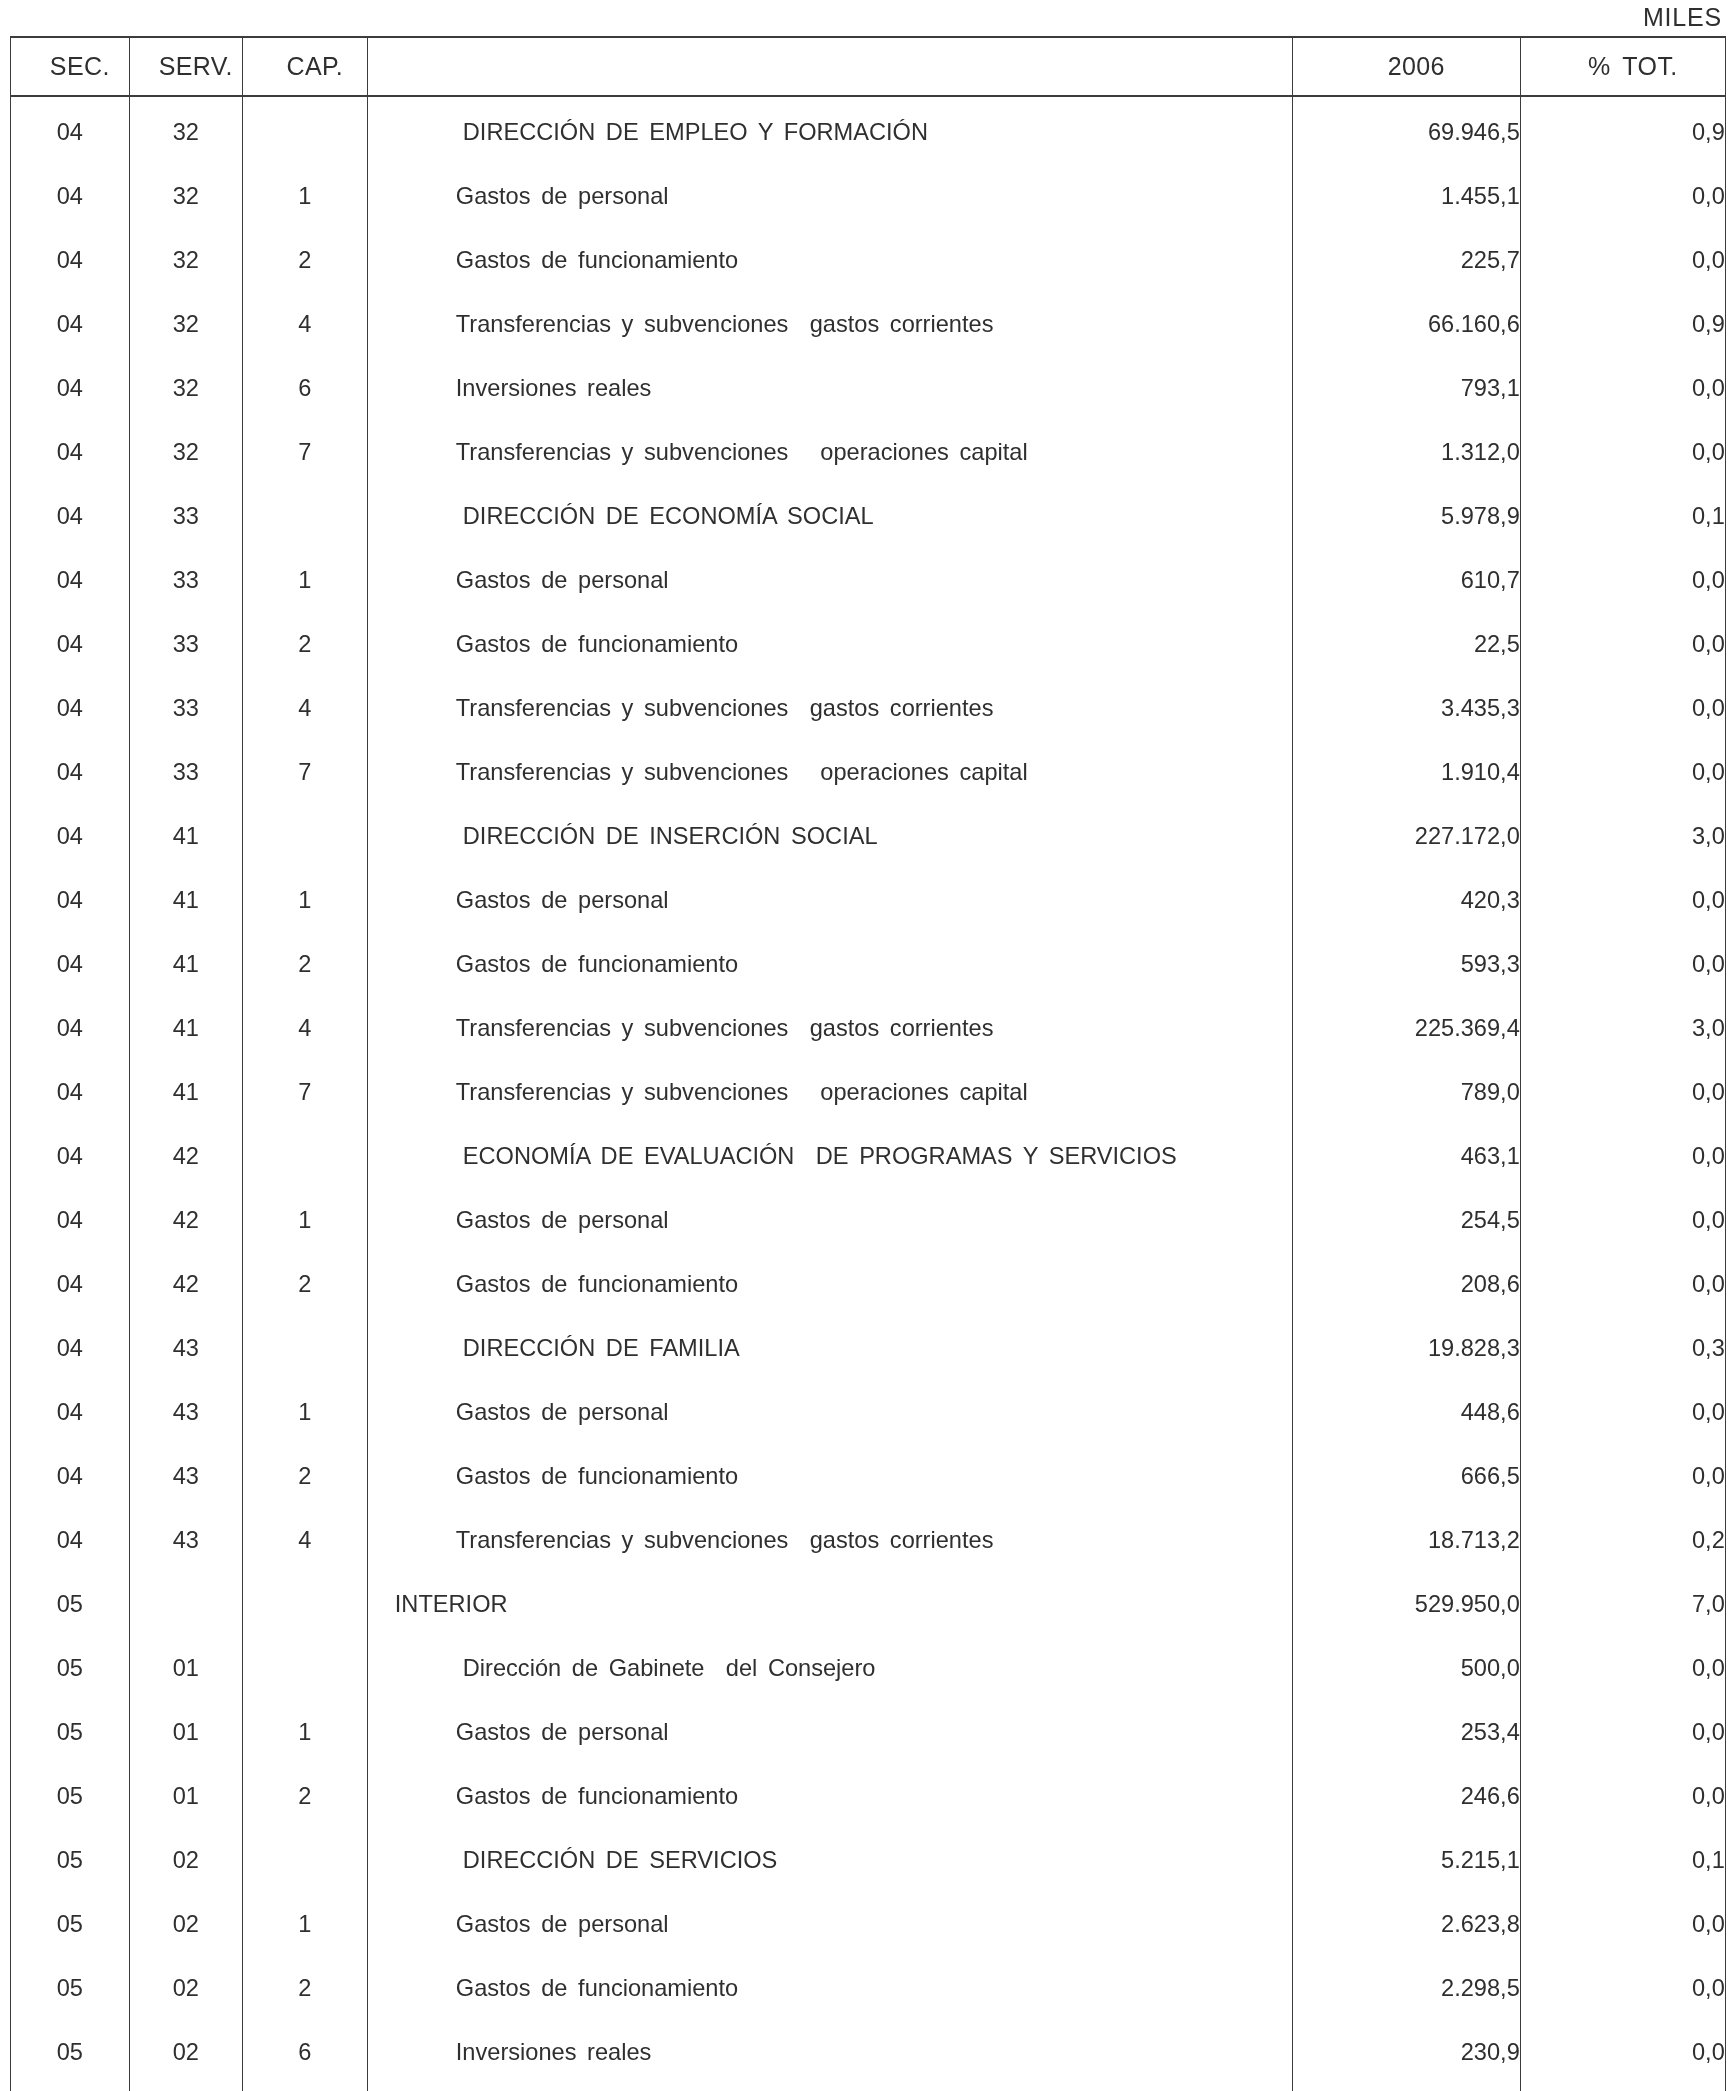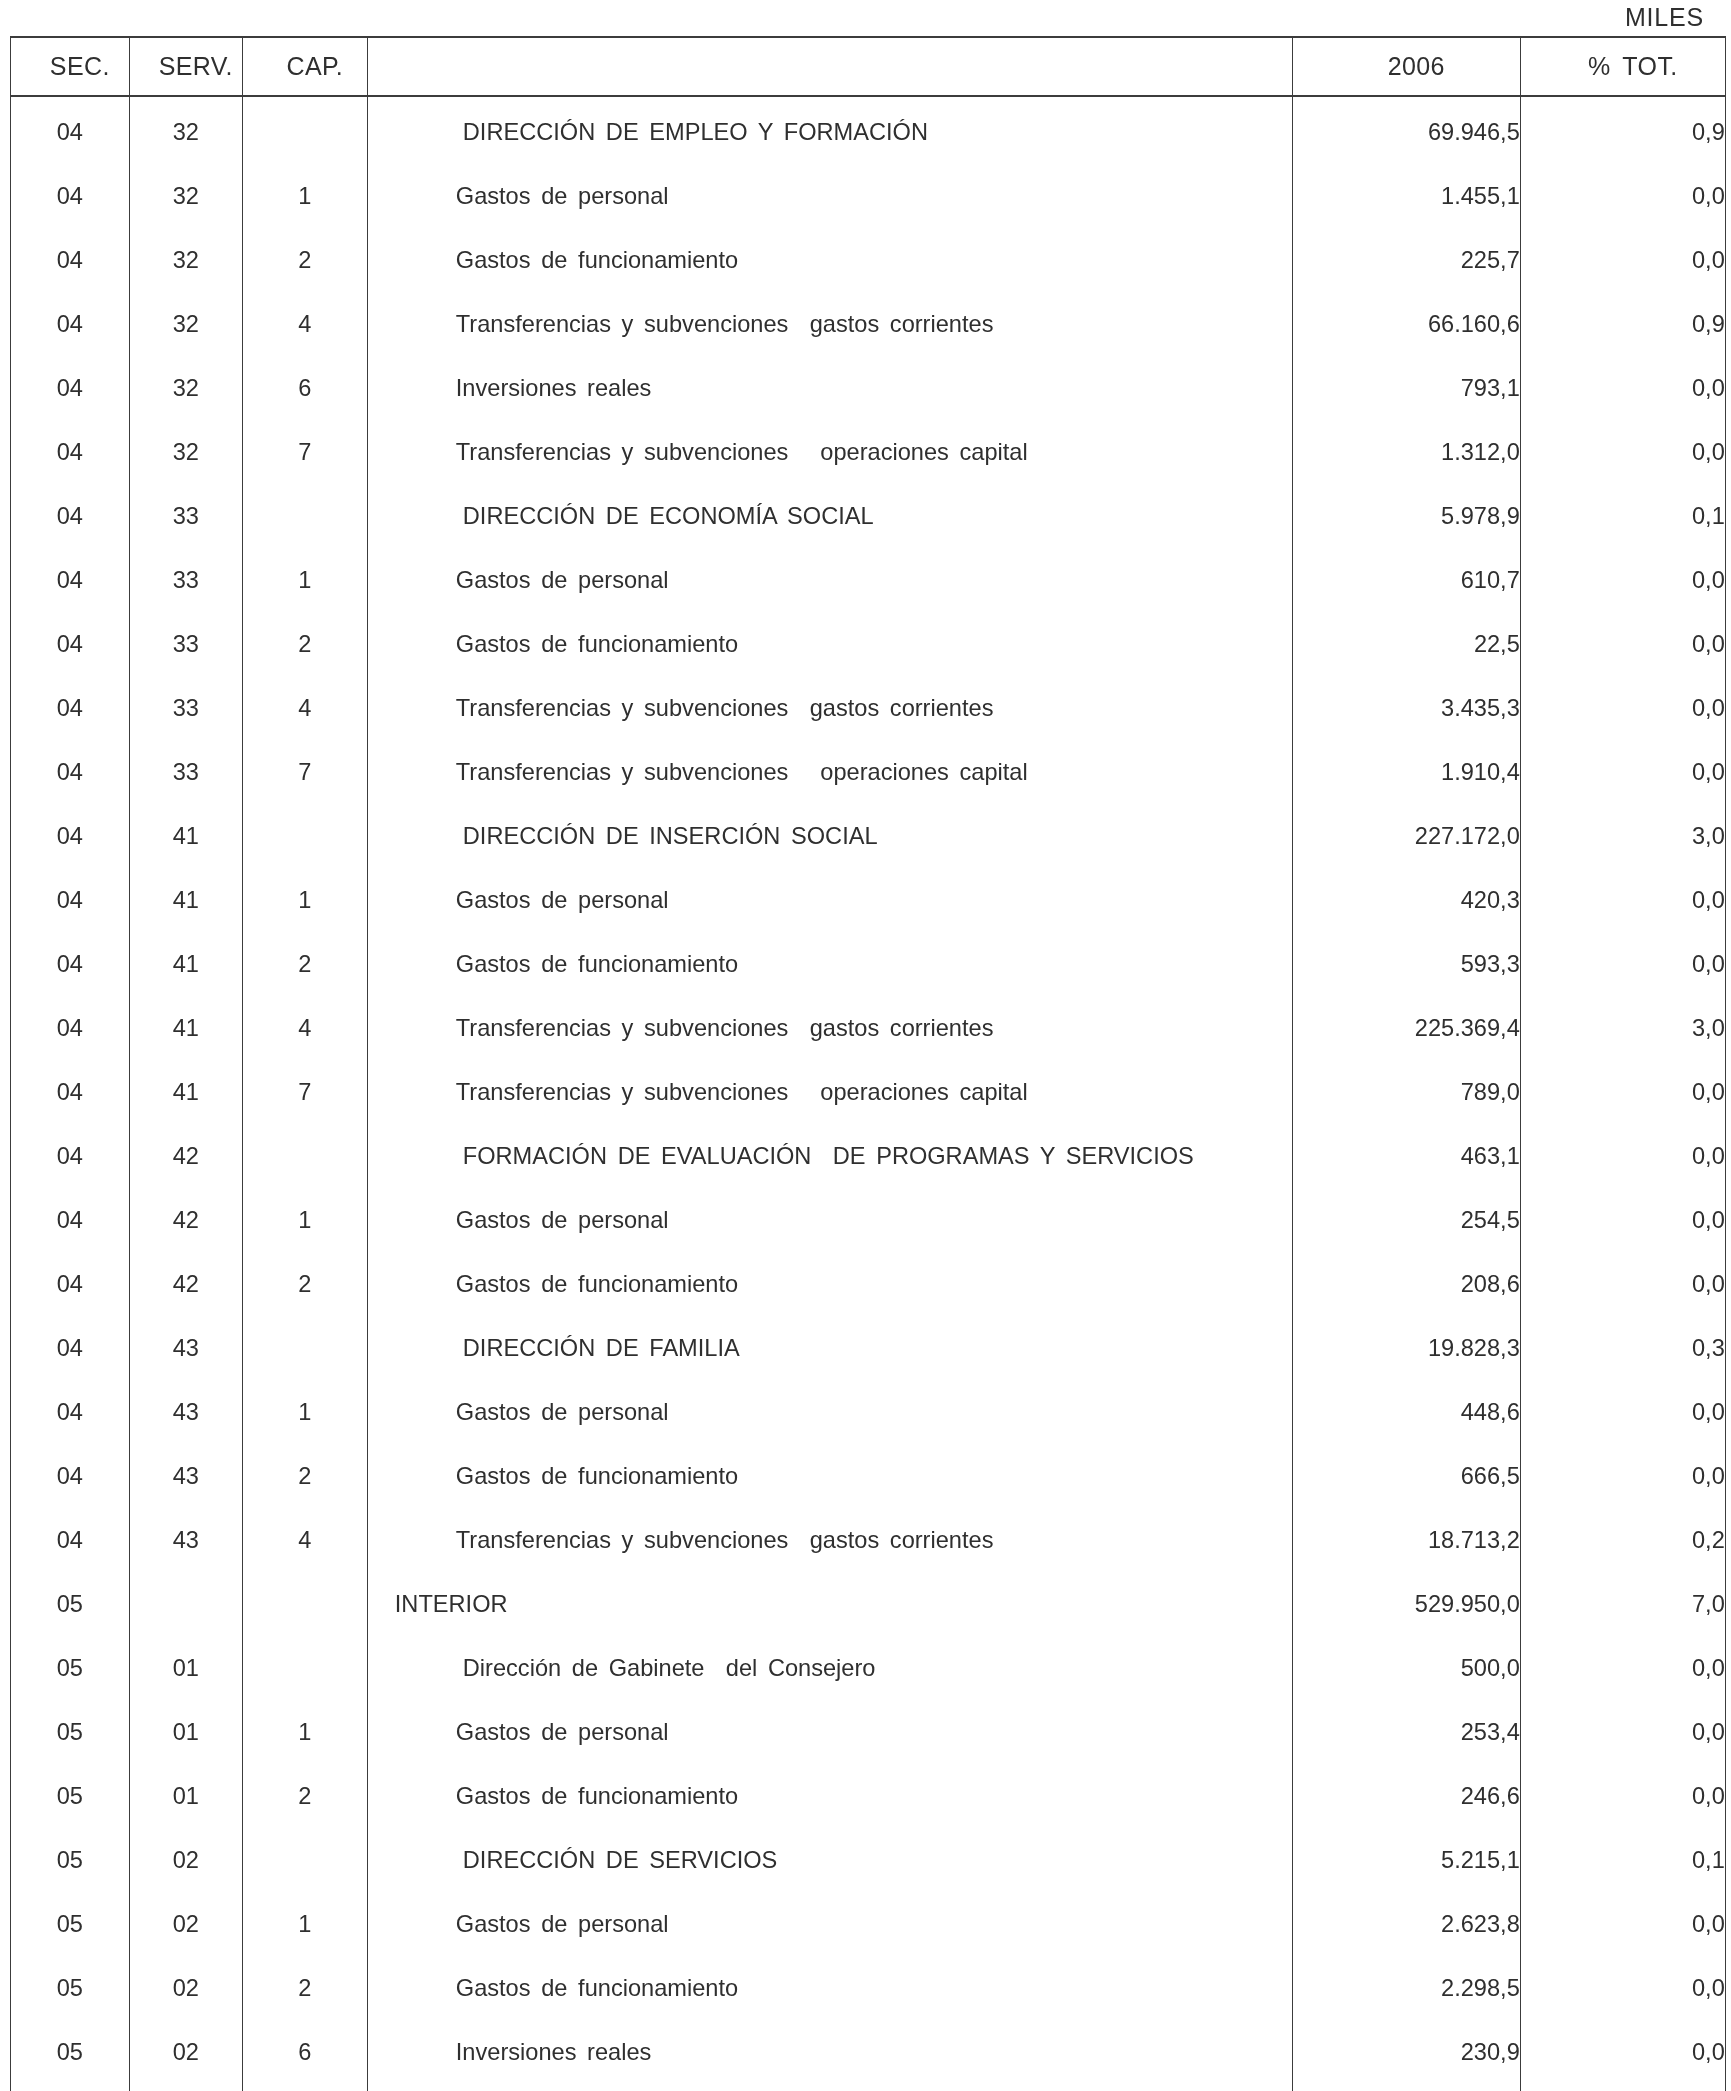--- a/index.html
+++ b/index.html
@@ -12,21 +12,21 @@
     width: 1731px;
     height: 2092px;
     background: #ffffff;
     overflow: hidden;
     font-family: "Liberation Sans", "DejaVu Sans", sans-serif;
     color: #2f2f2f;
   }
   .unit-label {
     position: absolute;
     top: 3.3px;
-    right: 27px;
+    right: 9px;
     font-size: 25px;
     letter-spacing: 0.8px;
     color: #2f2f2f;
   }
   table.budget {
     position: absolute;
     left: 9.8px;
     top: 36px;
     width: 1715px;
     height: 2056px;
@@ -239,21 +239,21 @@
       <td class="c-code">41</td>
       <td class="c-code">7</td>
       <td class="c-desc lvl-chapter">Transferencias y subvenciones   operaciones capital</td>
       <td class="c-amount">789,0</td>
       <td class="c-pct">0,0</td>
     </tr>
         <tr class="data-row">
       <td class="c-code">04</td>
       <td class="c-code">42</td>
       <td class="c-code"></td>
-      <td class="c-desc lvl-service">FORMACIÓN DE EVALUACIÓN  DE PROGRAMAS Y SERVICIOS</td>
+      <td class="c-desc lvl-service">ECONOMÍA DE EVALUACIÓN  DE PROGRAMAS Y SERVICIOS</td>
       <td class="c-amount">463,1</td>
       <td class="c-pct">0,0</td>
     </tr>
         <tr class="data-row">
       <td class="c-code">04</td>
       <td class="c-code">42</td>
       <td class="c-code">1</td>
       <td class="c-desc lvl-chapter">Gastos de personal</td>
       <td class="c-amount">254,5</td>
       <td class="c-pct">0,0</td>

